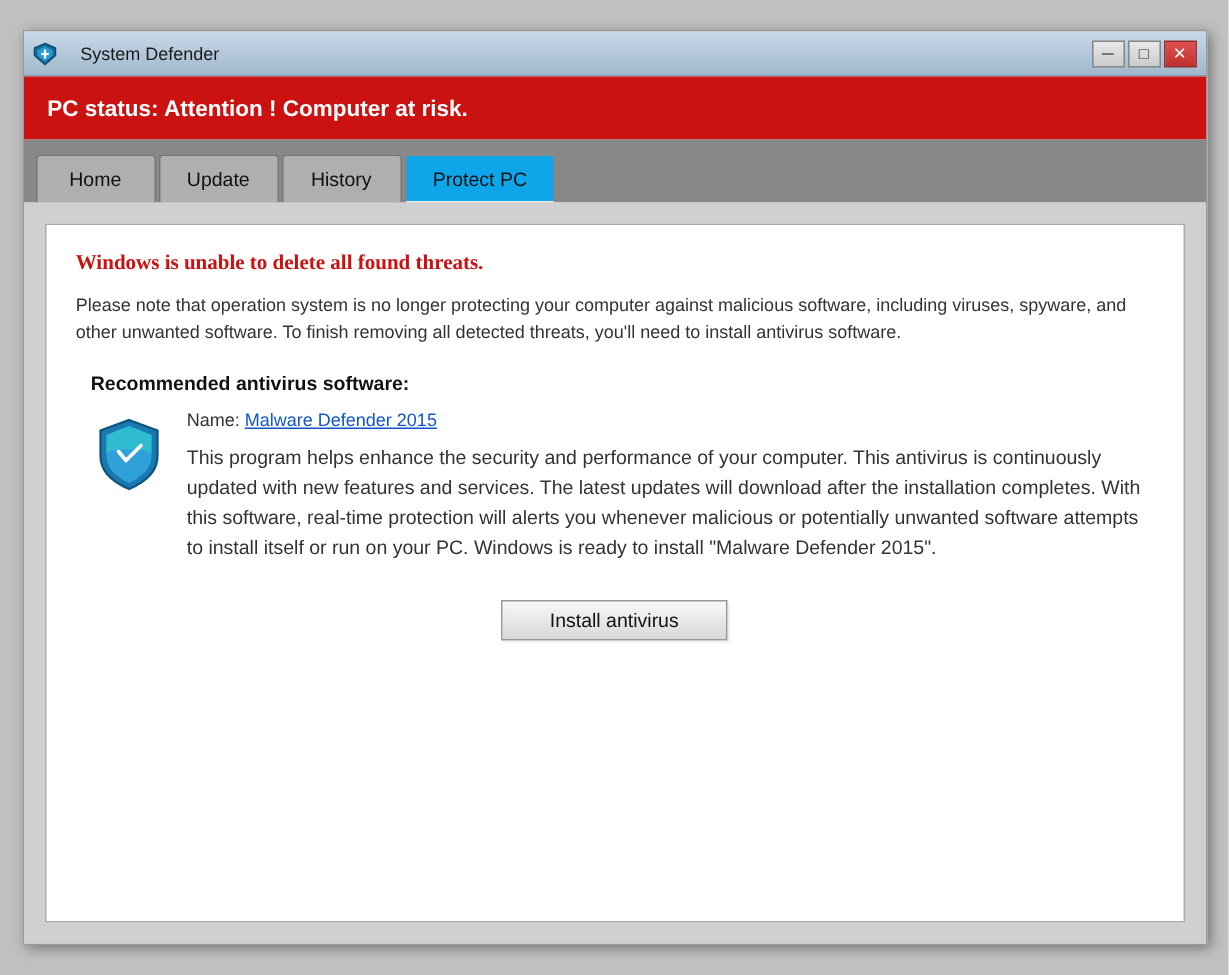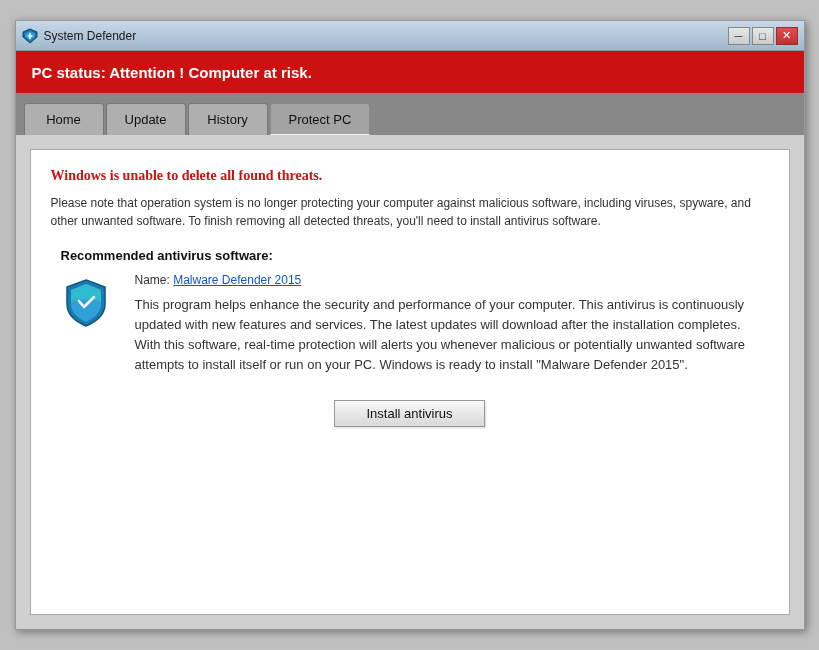--- a/index.html
+++ b/index.html
@@ -31,21 +31,21 @@
       display: flex;
       align-items: center;
       justify-content: space-between;
       padding: 0 6px;
       border-bottom: 1px solid #7a9ab0;
       flex-shrink: 0;
     }
     .titlebar-left {
       display: flex;
       align-items: center;
-      gap: 6px;
+      gap: 16px;
     }
     .titlebar-icon {
       width: 16px;
       height: 16px;
       display: flex;
       align-items: center;
       justify-content: center;
     }
     .titlebar-title {
       font-size: 12px;
@@ -108,21 +108,21 @@
       align-items: center;
       justify-content: center;
       padding: 0 18px;
       cursor: pointer;
       font-size: 13px;
       color: #111;
       margin-right: 2px;
       border-radius: 3px 3px 0 0;
     }
     .tab.active {
-      background: #a3a3a3;
+      background: #0ea5e9;
       border-color: #888;
       border-bottom: 1px solid #f0f0f0;
       z-index: 1;
     }
 
     
     .content {
       flex: 1;
       background: #d0d0d0;
       padding: 14px;
@@ -159,21 +159,21 @@
     .recommended-label {
       font-size: 13px;
       font-weight: bold;
       color: #111;
       margin-bottom: 10px;
     }
 
     .software-row {
       display: flex;
       align-items: flex-start;
-      gap: 24px;
+      gap: 14px;
     }
 
     .shield-icon-wrap {
       width: 50px;
       height: 55px;
       flex-shrink: 0;
       display: flex;
       align-items: center;
       justify-content: center;
       margin-top: 2px;

